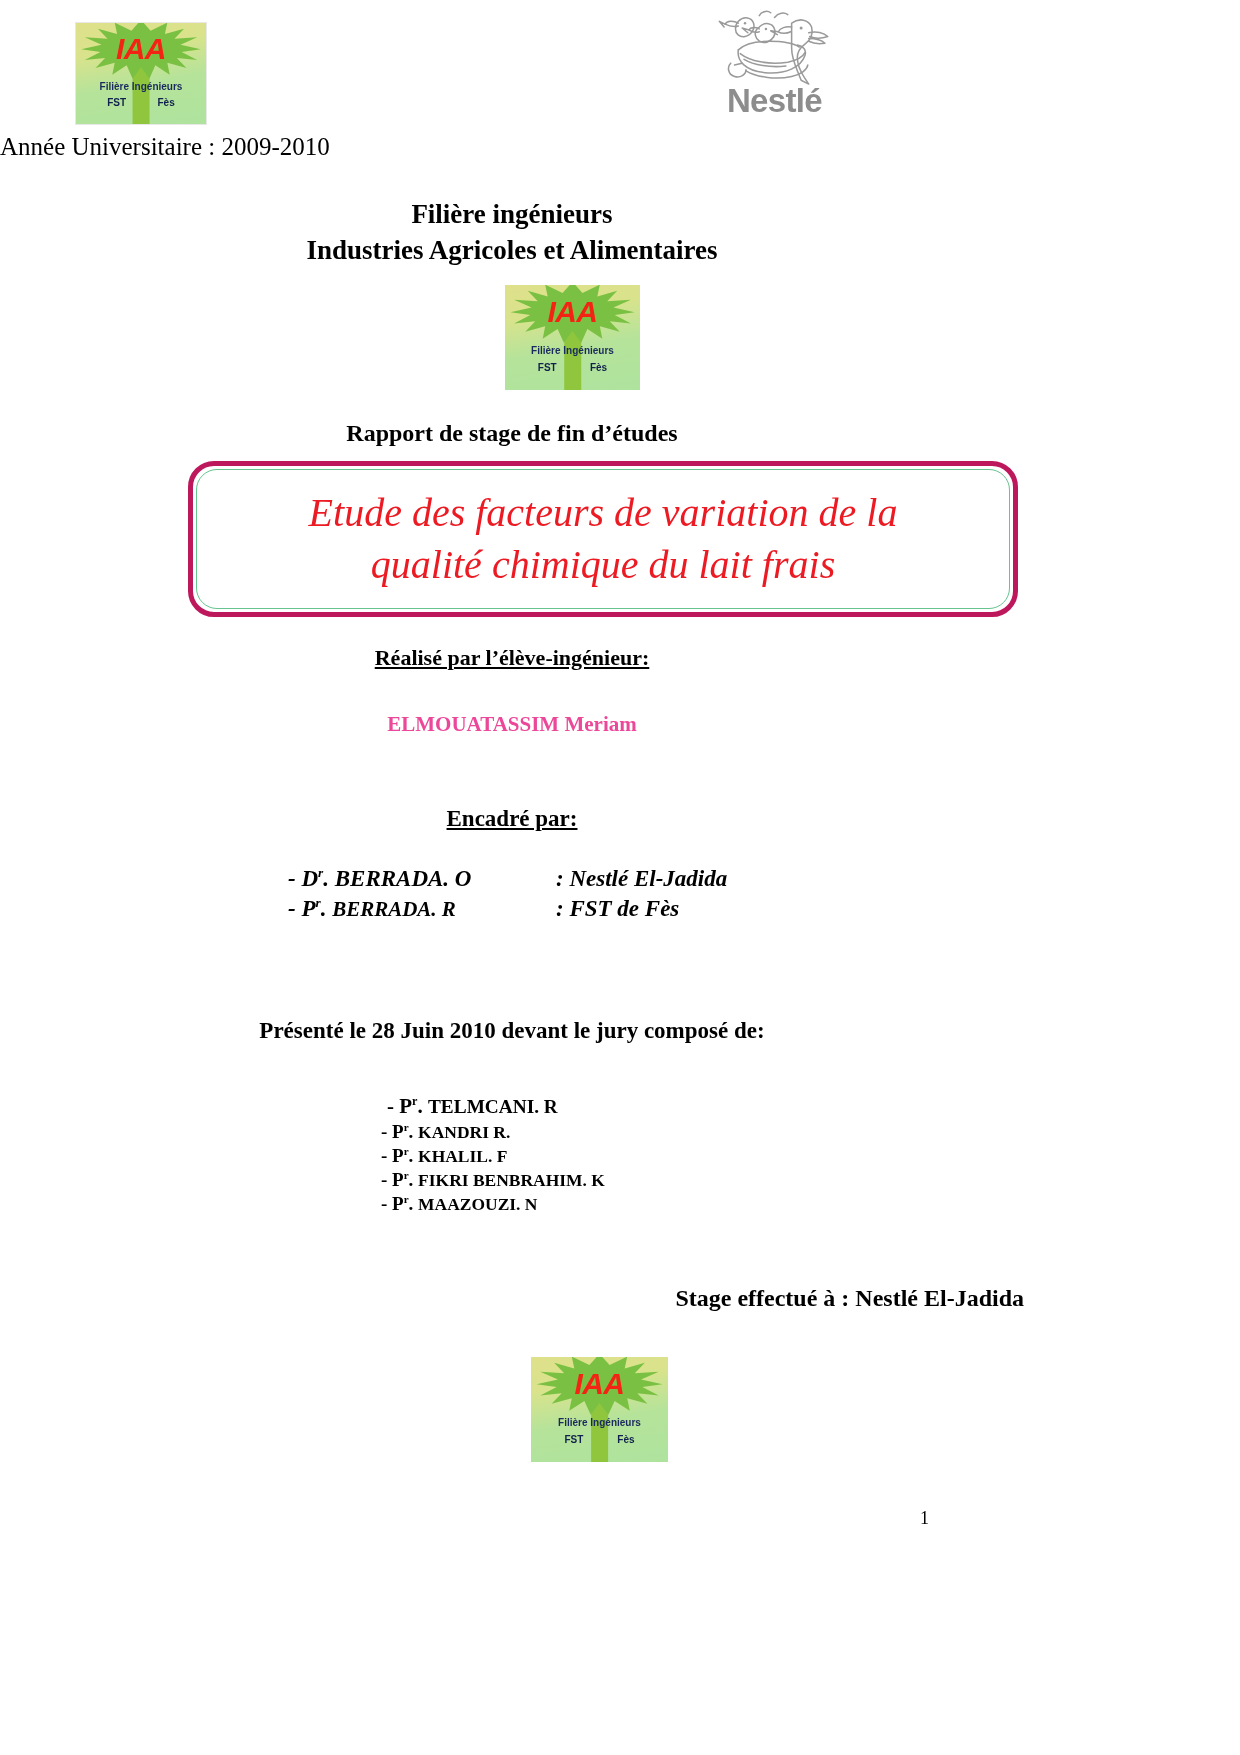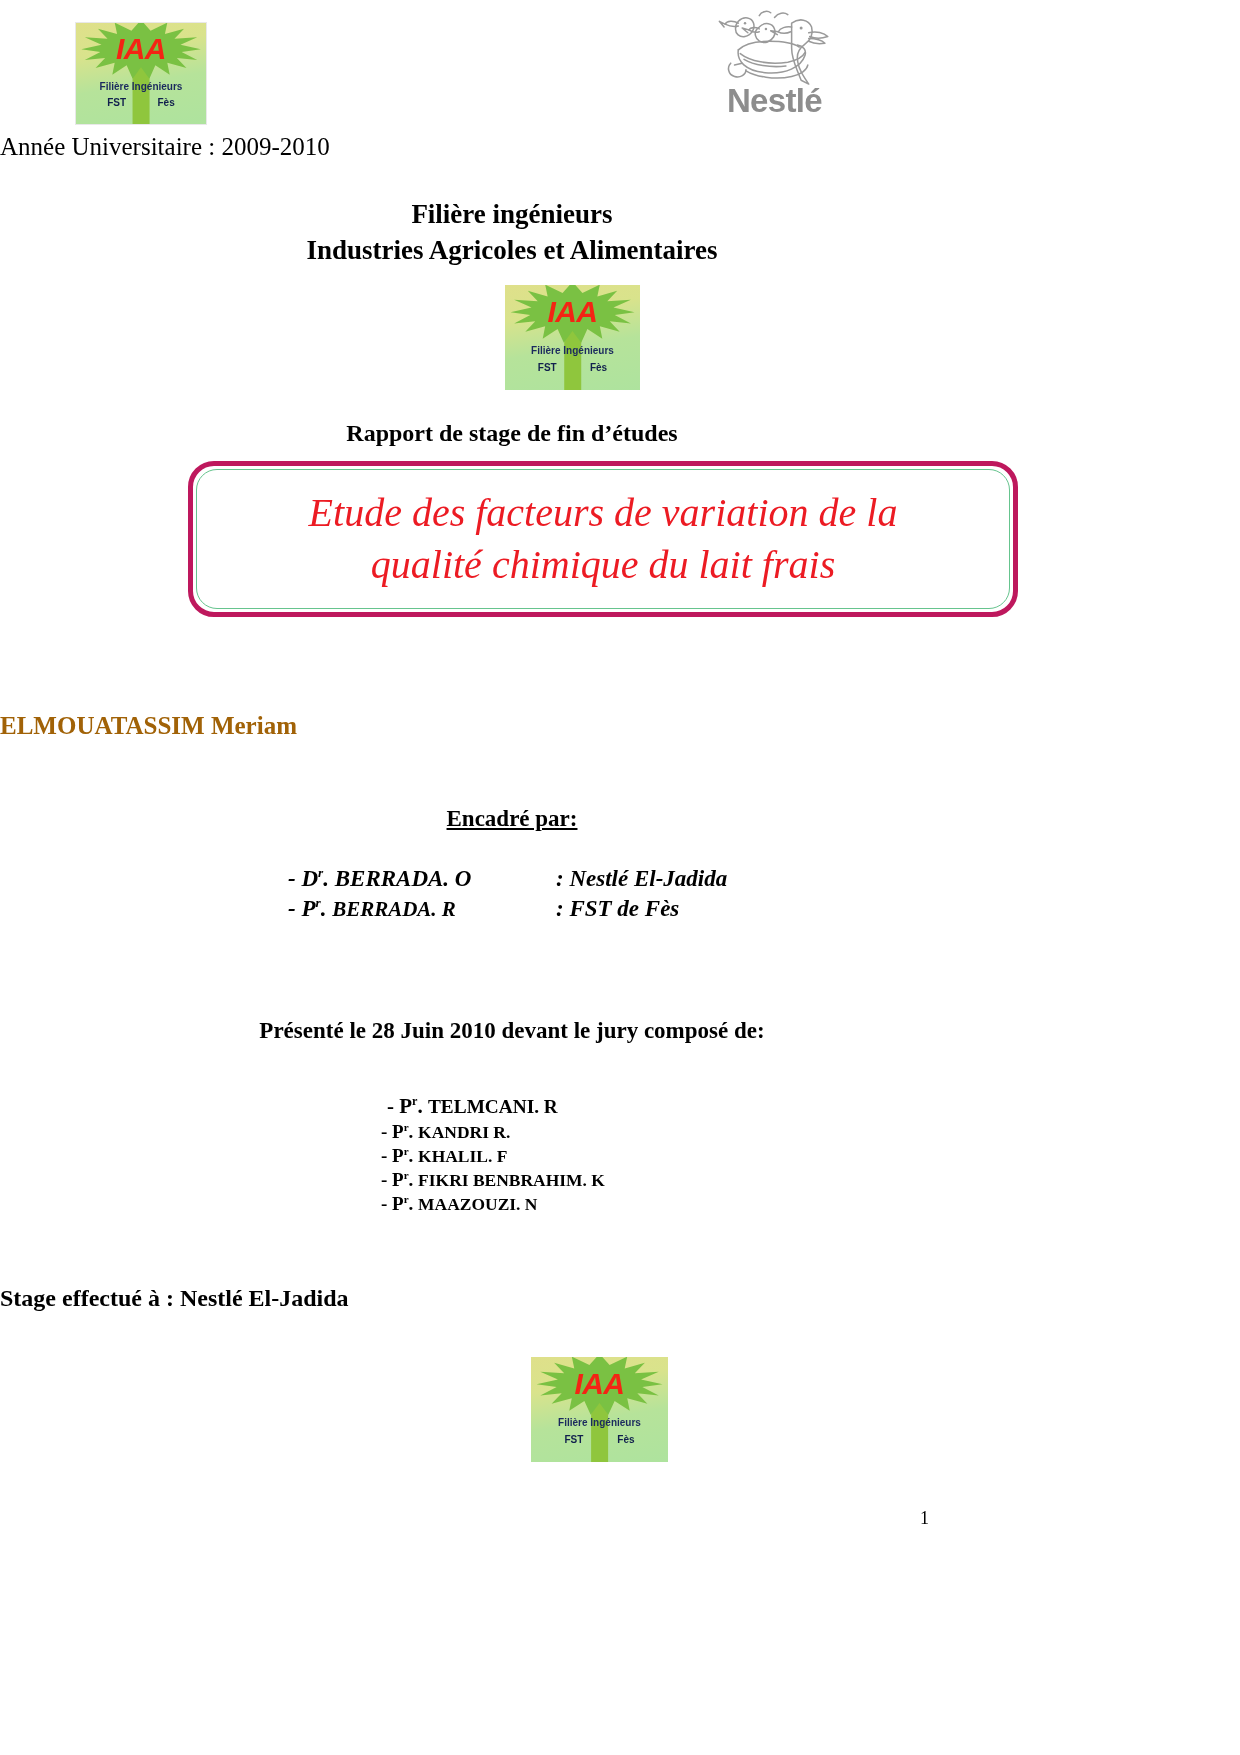--- a/index.html
+++ b/index.html
@@ -218,23 +218,24 @@
     text-align: center;
     font-weight: bold;
     font-size: 22px;
   }
   #realise-label span { text-decoration: underline; }
 
   #student-name {
     position: absolute;
     left: 0; right: 0;
     top: 712px;
-    font-weight: bold;
-    font-size: 25px;
-    color: #a16207;
+    text-align: center;
+    font-weight: bold;
+    font-size: 21px;
+    color: #ec4899;
   }
 
   #encadre-label {
     position: absolute;
     left: 0; right: 0;
     top: 806px;
     text-align: center;
     font-weight: bold;
     font-size: 23px;
   }
@@ -288,21 +289,21 @@
     margin-bottom: 2px;
     font-size: 19px;
   }
   #jury-list .jury-row:first-child { font-size: 21px; padding-left: 6px; }
   #jury-list .jury-row .nm { font-size: 0.92em; }
 
   #stage-line {
     position: absolute;
     left: 0; right: 0;
     top: 1285px;
-    text-align: left;
+    text-align: right;
     font-weight: bold;
     font-size: 24px;
   }
 
   #page-number {
     position: absolute;
     right: 95px;
     top: 1508px;
     font-size: 18px;
   }
@@ -383,20 +384,23 @@
   <div id="rapport-line">Rapport de stage de fin d’études</div>
 
   <div id="title-box">
     <div class="inner-ring"></div>
     <div id="title-text">
       <div>Etude des facteurs de variation de la</div>
       <div>qualité chimique du lait frais</div>
     </div>
   </div>
 
+  <div id="realise-label">
+    <span>Réalisé par l’élève-ingénieur:</span>
+  </div>
   <div id="student-name">ELMOUATASSIM Meriam</div>
 
   <div id="encadre-label">
     <span>Encadré par:</span>
   </div>
 
   <div id="supervisors">
     <div class="sup-row">
       <span class="sup-name"><span>- D</span><sup>r</sup><span>. </span><span>BERRADA. O</span></span>
       <span class="sup-aff">: Nestlé El-Jadida</span>

